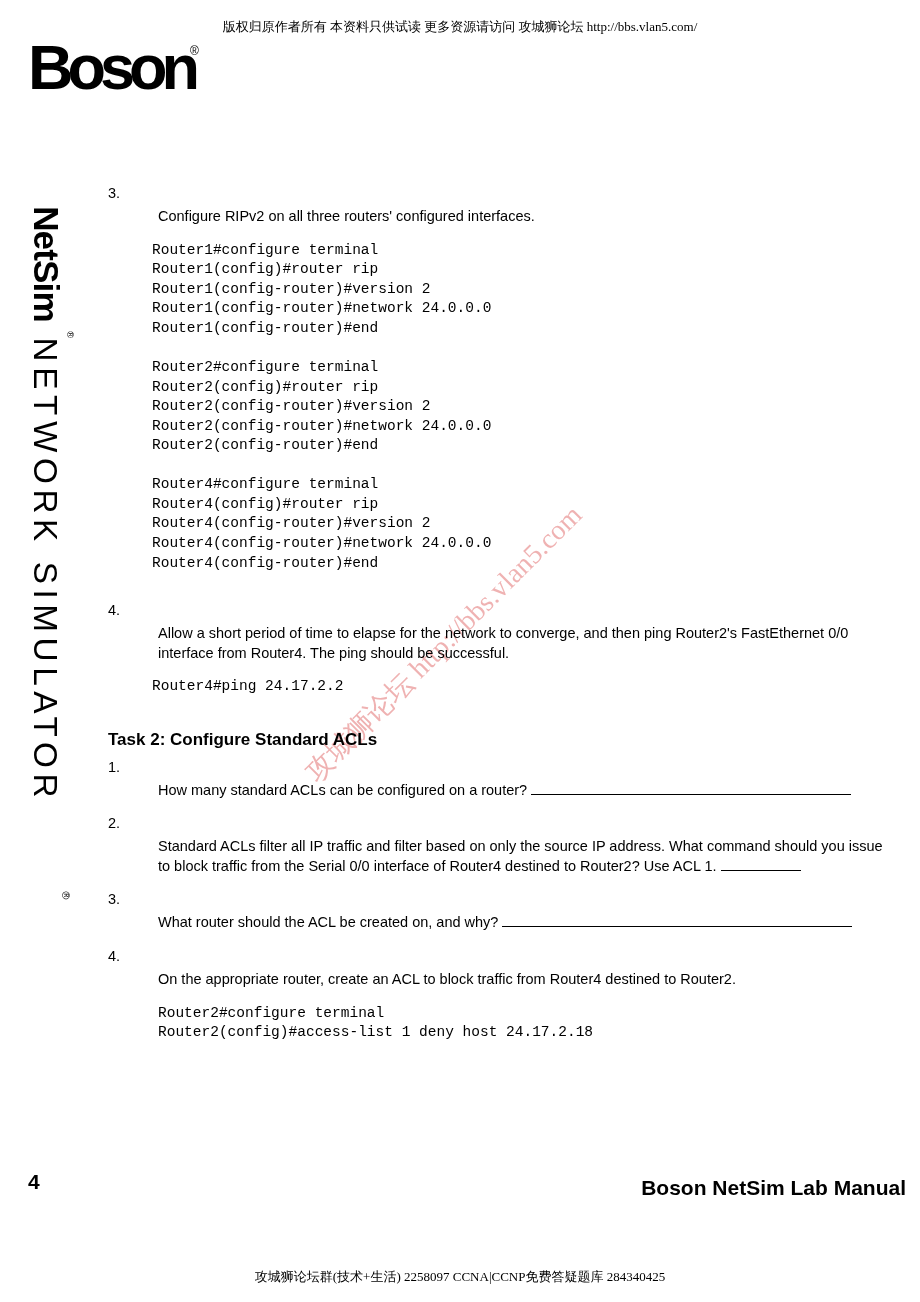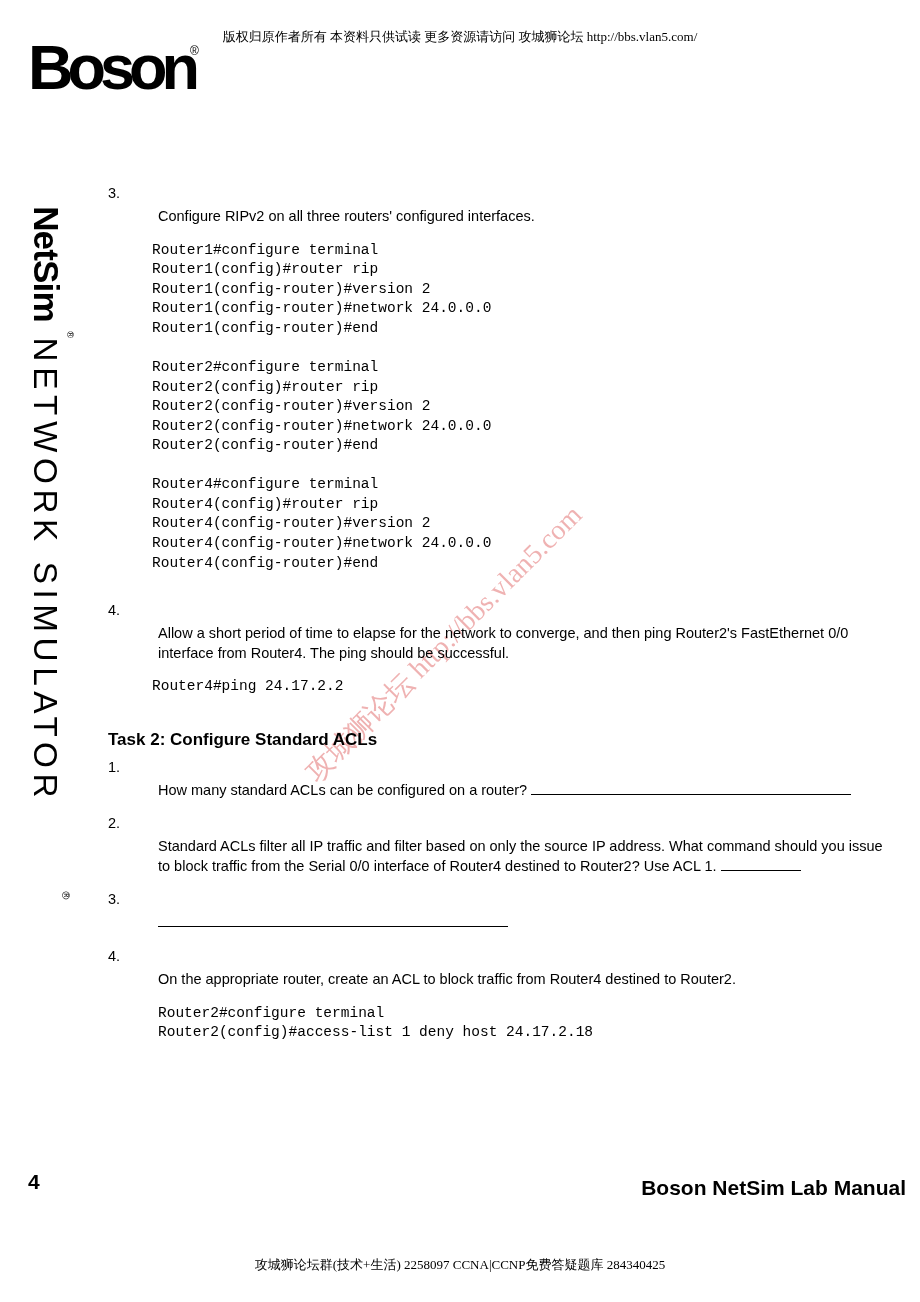--- a/index.html
+++ b/index.html
@@ -8,21 +8,21 @@
     height: 1302px;
     background: #fff;
     font-family: Arial, Helvetica, sans-serif;
     color: #000;
     position: relative;
     overflow: hidden;
   }
   .top-header {
     text-align: center;
     font-size: 13px;
-    padding-top: 28px;
+    padding-top: 18px;
     font-family: "SimSun", serif;
   }
   .logo-area {
     position: absolute;
     left: 28px;
     top: 36px;
   }
   .logo-text {
     font-family: "Arial Narrow", Arial, sans-serif;
     font-weight: 900;
@@ -118,21 +118,21 @@
   }
   .manual-title {
     position: absolute;
     right: 14px;
     bottom: 102px;
     font-size: 21px;
     font-weight: bold;
   }
   .footer {
     position: absolute;
-    bottom: 28px;
+    bottom: 16px;
     width: 100%;
     text-align: center;
     font-size: 13px;
     font-family: "SimSun", serif;
   }
   .blank {
     display: inline-block;
     border-bottom: 1px solid #000;
     vertical-align: baseline;
   }
@@ -196,21 +196,21 @@
     <div class="body"><span>How many standard ACLs can be configured on a router?  </span><span class="blank" style="width:320px"></span></div>
   </div>
 
   <div class="item" style="margin-top:12px">
     <div class="num">2.</div>
     <div class="body"><span>Standard ACLs filter all IP traffic and filter based on only the source IP address. What command should you issue to block traffic from the Serial 0/0 interface of Router4 destined to Router2? Use ACL 1.  </span><span class="blank" style="width:80px"></span></div>
   </div>
 
   <div class="item" style="margin-top:12px">
     <div class="num">3.</div>
-    <div class="body"><span class="blank" style="width:350px"></span></div>
+    <div class="body"><span>What router should the ACL be created on, and why?  </span><span class="blank" style="width:350px"></span></div>
   </div>
 
   <div class="item" style="margin-top:12px">
     <div class="num">4.</div>
     <div class="body">
       <span>On the appropriate router, create an ACL to block traffic from Router4 destined to Router2.</span>
       <div class="code-inner">Router2#configure terminal
 Router2(config)#access-list 1 deny host 24.17.2.18</div>
     </div>
   </div>

